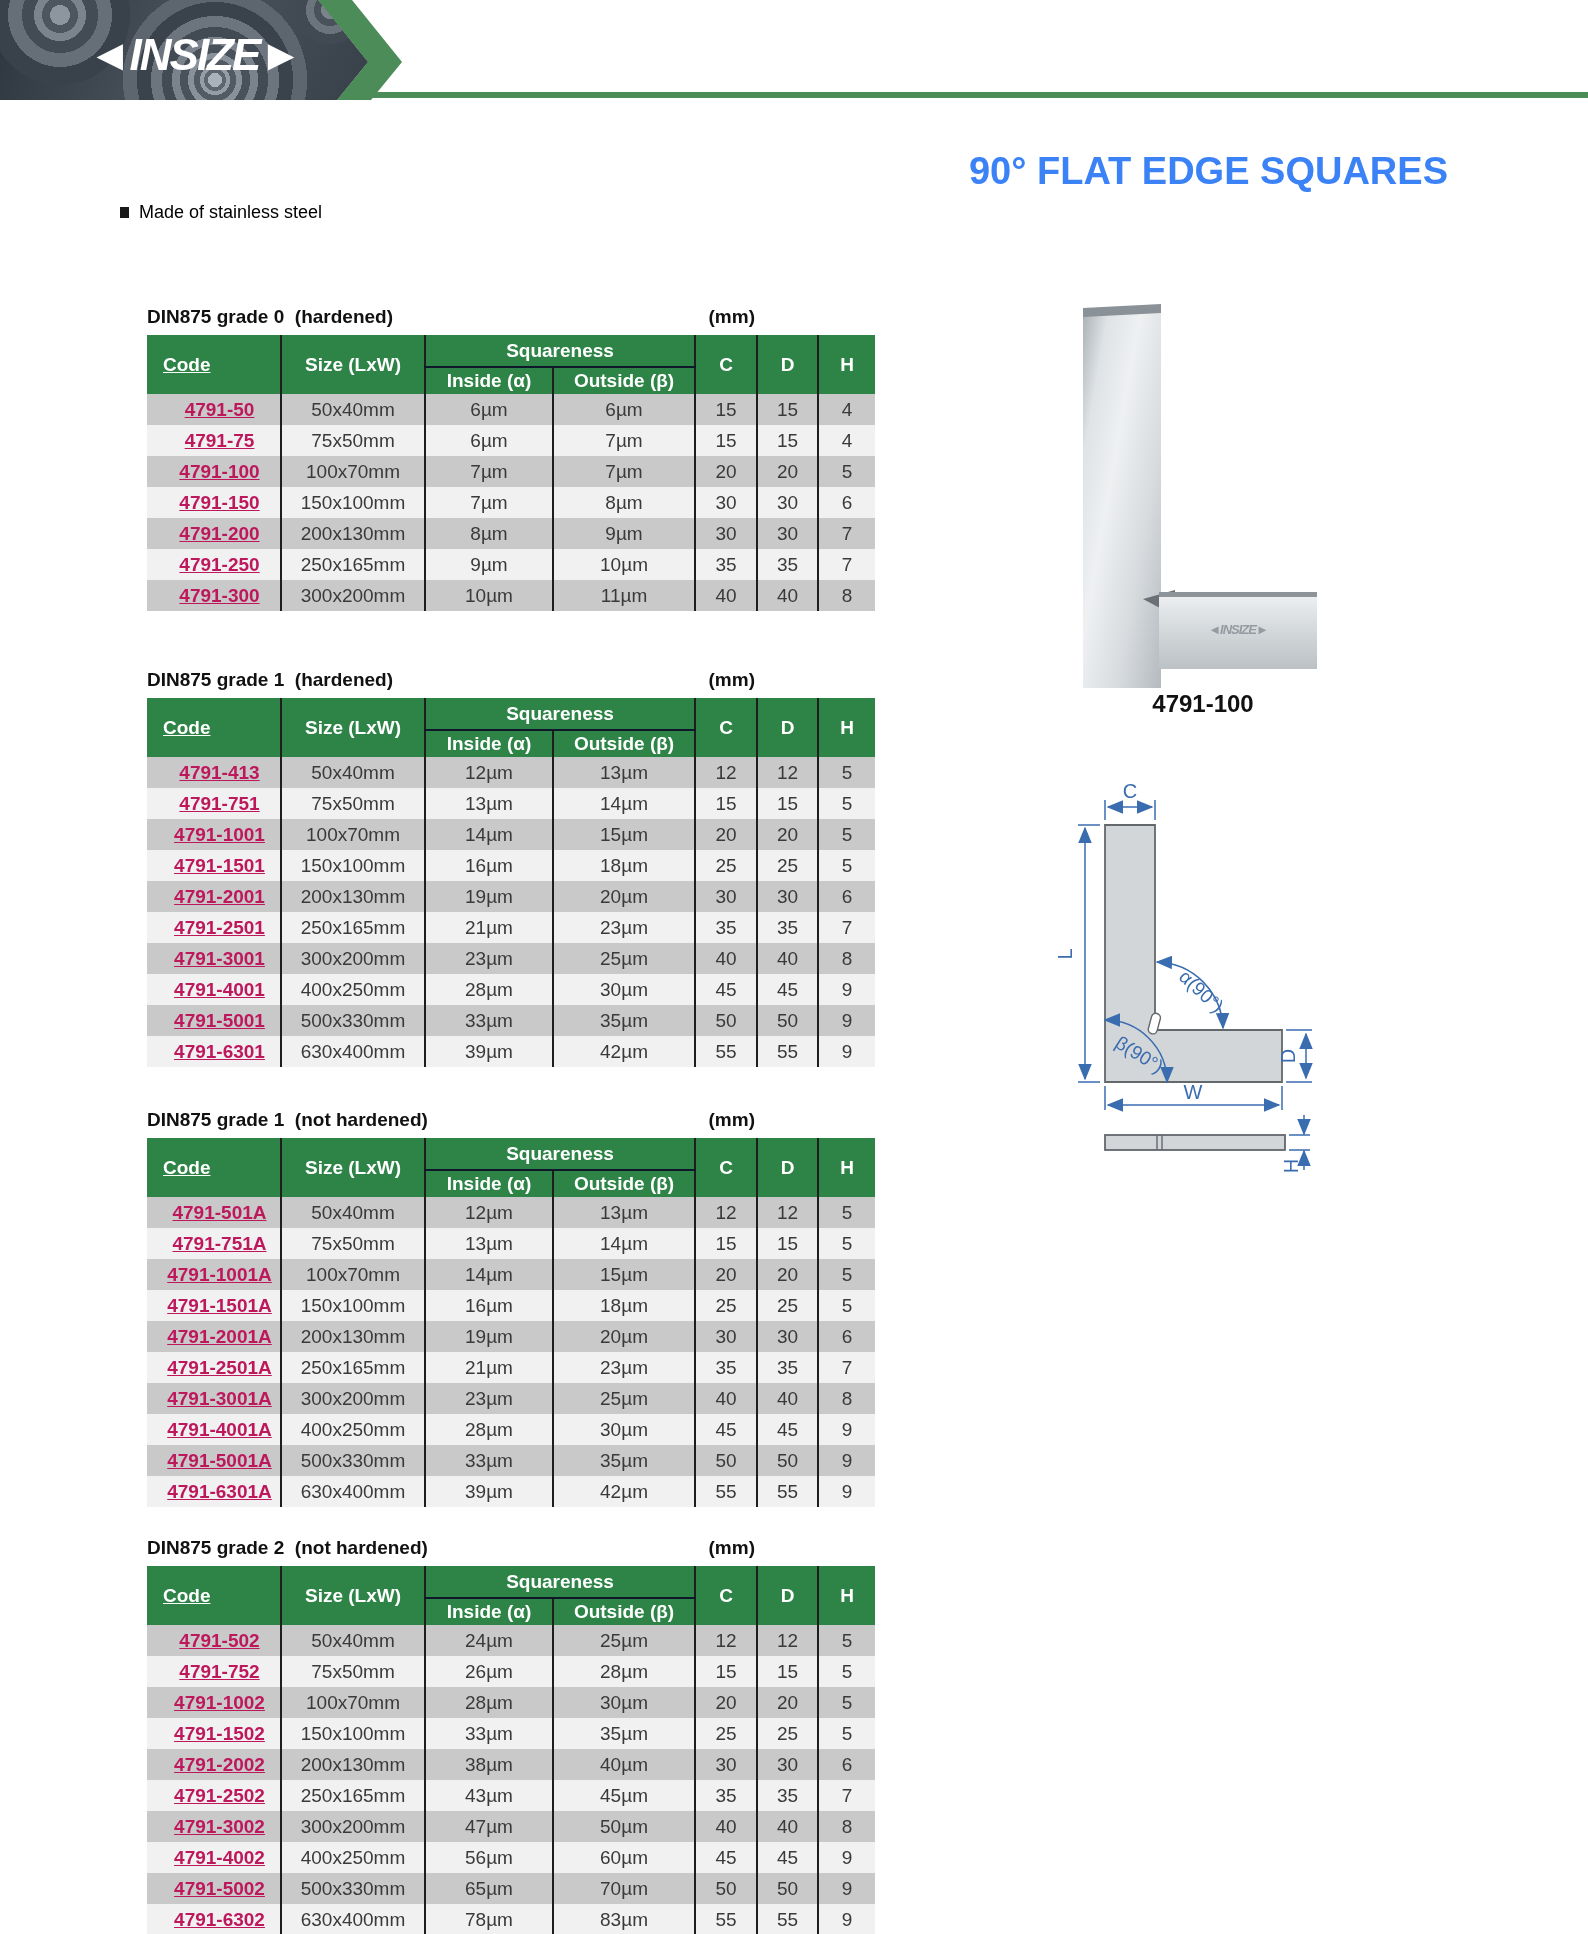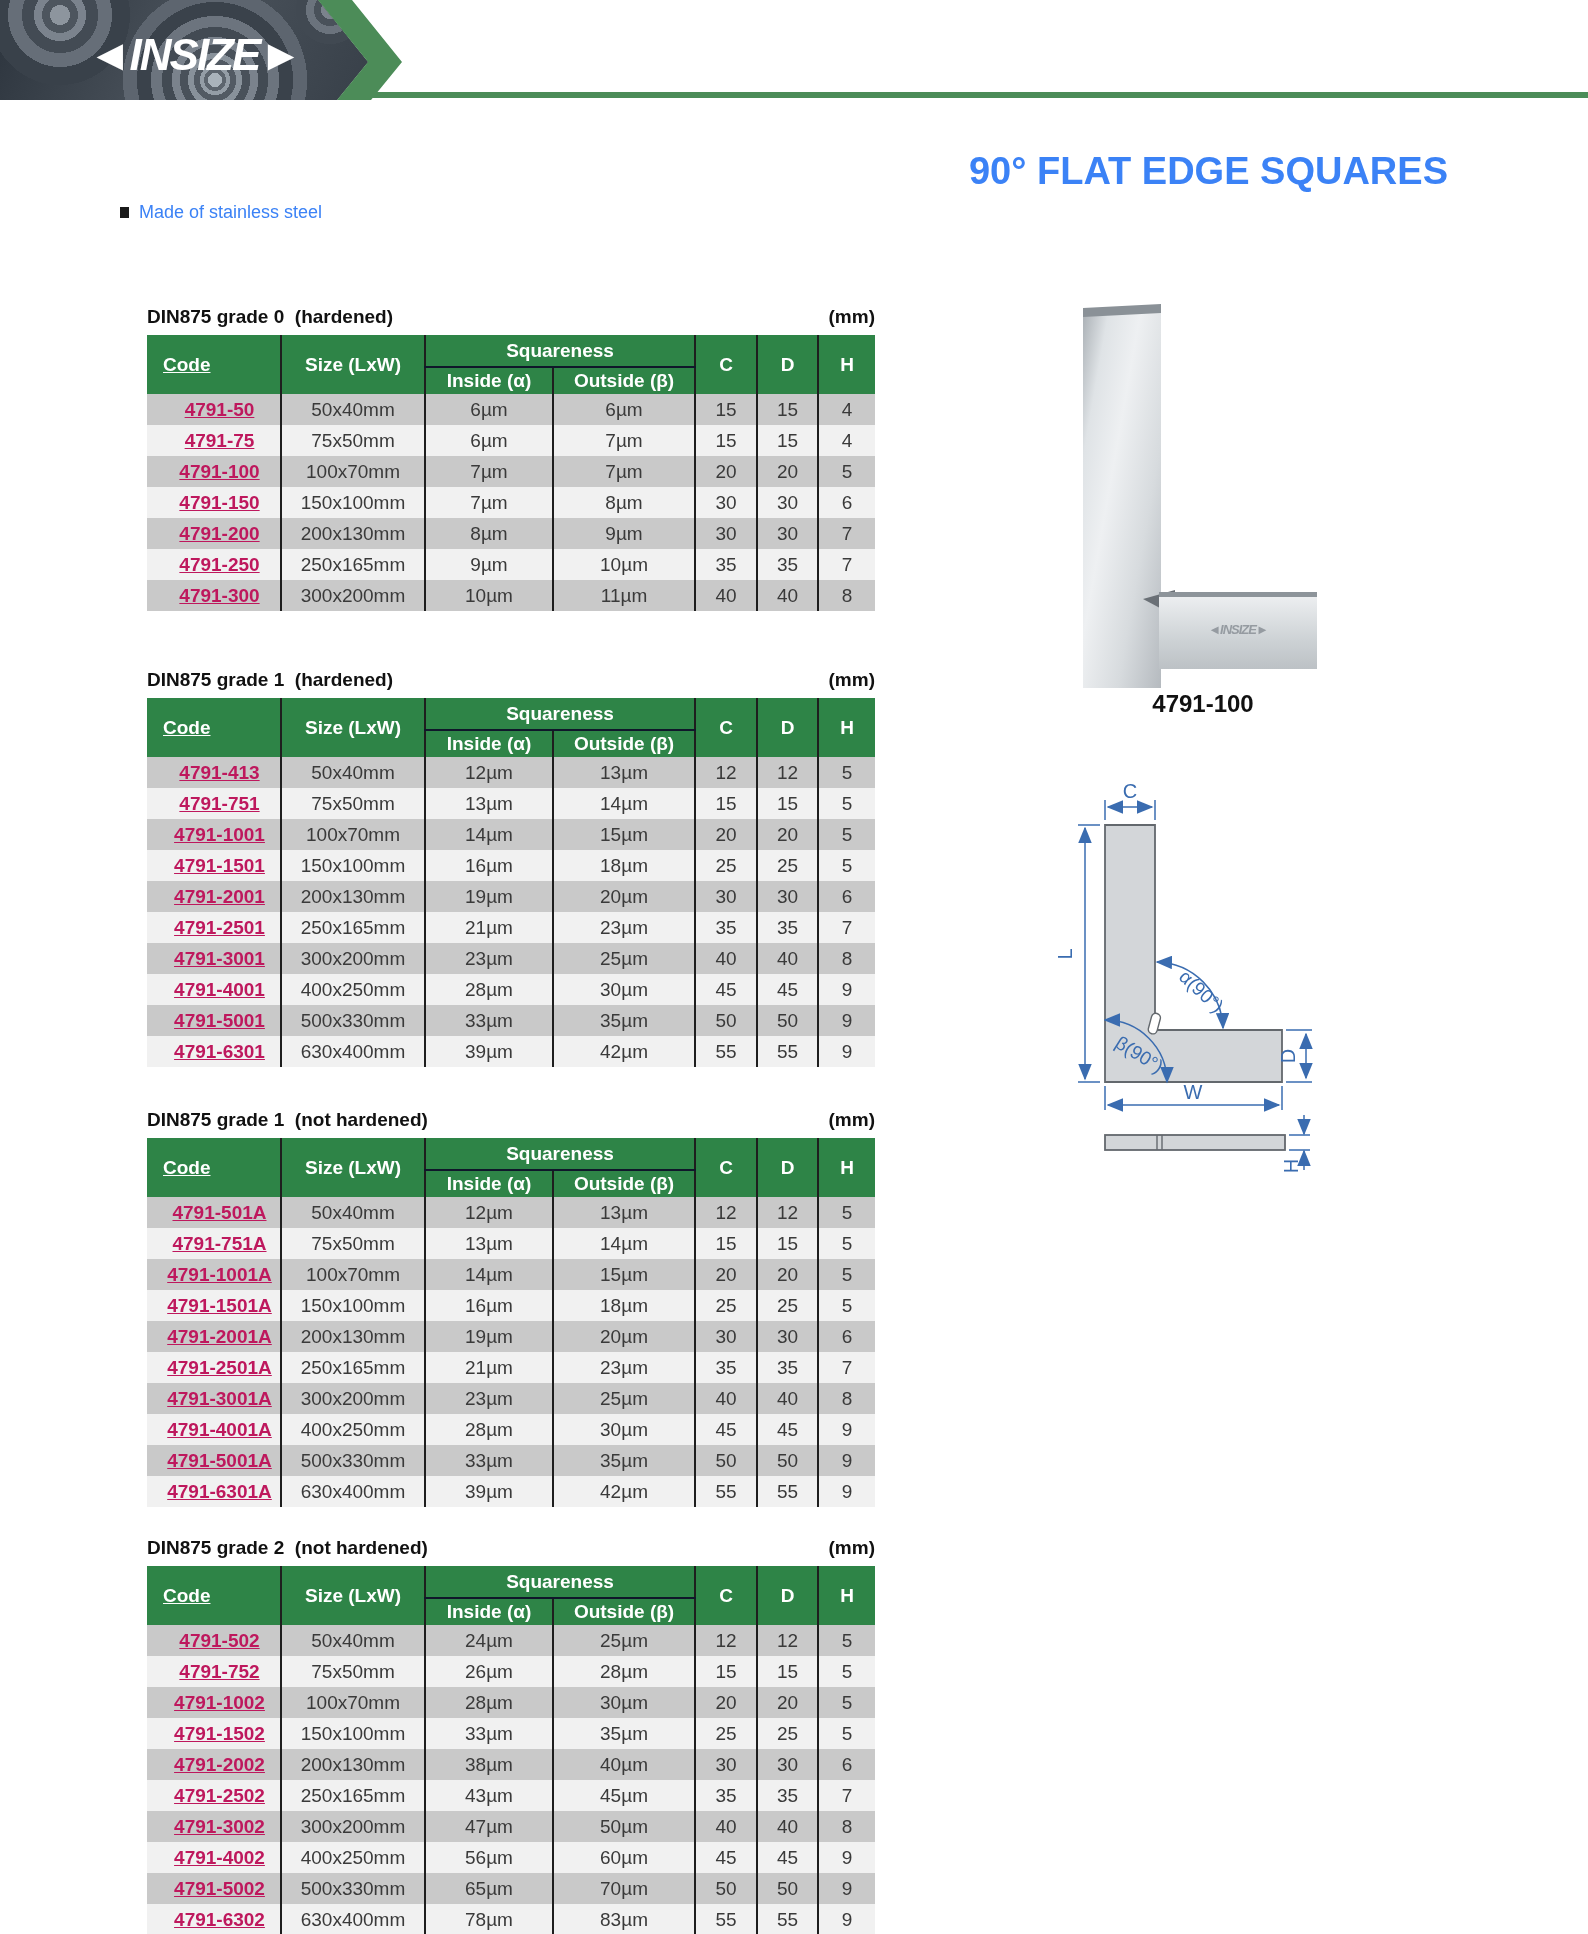--- a/index.html
+++ b/index.html
@@ -18,25 +18,25 @@
     clip-path:polygon(0 0,318px 0,368px 62px,337px 100px,0 100px);}
   #banner-chevron{position:absolute;left:0;top:0;width:420px;height:100px;background:#4c8c58;
     clip-path:polygon(318px 0,352px 0,402px 62px,371px 100px,337px 100px,368px 62px);}
   #banner-line{position:absolute;left:368px;right:0;top:92px;height:6px;background:#4c8c58;}
   #logo{position:absolute;left:88px;top:30px;font-size:44px;font-weight:bold;font-style:italic;
         color:#ffffff;letter-spacing:-2px;white-space:nowrap;}
 
   
   #page-title{position:absolute;right:140px;top:150px;font-size:38px;font-weight:bold;
               letter-spacing:0;color:#3b82f6;white-space:pre;}
-  #feature{position:absolute;left:120px;top:202px;font-size:18px;color:#3b82f6;}
+  #feature{position:absolute;left:120px;top:202px;font-size:18px;color:#000000;}
   #feature .sq{display:inline-block;width:9px;height:11px;background:#1a1a1a;margin-right:10px;}
 
   
-  .section{position:absolute;left:147px;width:728px;}
+  .section{position:absolute;left:147px;width:608px;}
   .sec-cap{display:flex;justify-content:space-between;align-items:flex-end;height:28px;
            font-size:19px;font-weight:bold;color:#111;margin-bottom:7px;white-space:pre;}
   table.spec{border-collapse:collapse;table-layout:fixed;width:728px;font-size:19px;}
   table.spec col.c1{width:134px}  table.spec col.c2{width:144px}
   table.spec col.c3{width:128px}  table.spec col.c4{width:142px}
   table.spec col.c5{width:62px}   table.spec col.c6{width:61px}
   table.spec col.c7{width:57px}
   table.spec th{background:#2e8447;color:#fff;font-weight:bold;text-align:center;padding:0;}
   table.spec th,table.spec td{border-left:2px solid #1e1e1e;}
   table.spec th.first,table.spec td:first-child{border-left:none;text-decoration:underline;}

